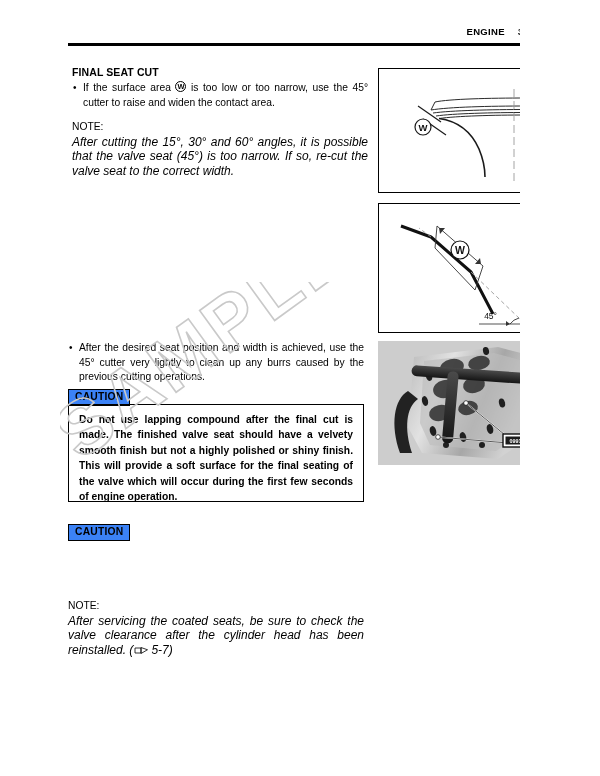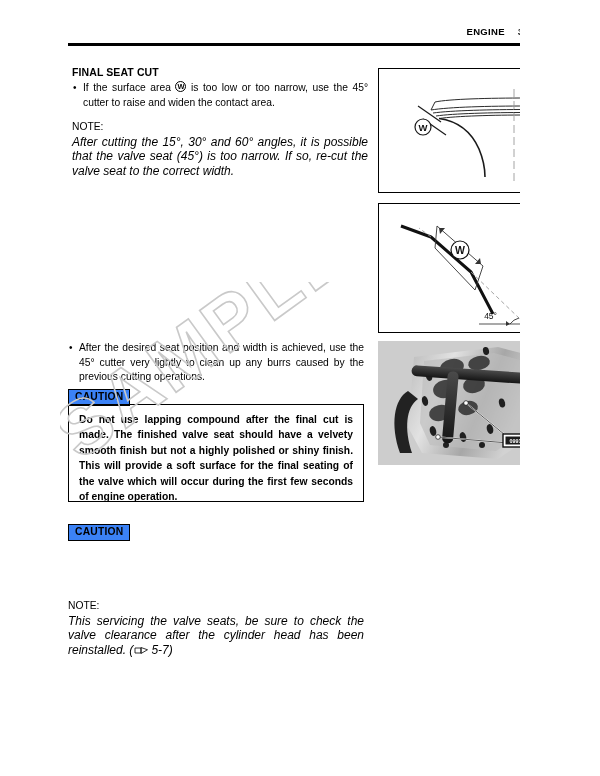--- a/index.html
+++ b/index.html
@@ -201,21 +201,21 @@
   <div class="blk caution-box" style="top:404px; height:98px;">
     <p>Do not use lapping compound after the final cut is made. The finished valve seat should have a velvety smooth finish but not a highly polished or shiny finish. This will provide a soft surface for the final seating of the valve which will occur during the first few seconds of engine operation.</p>
   </div>
 
   <div class="blk" style="top:521px;">
     <span class="caution-tag">CAUTION</span>
   </div>
 
   <div class="blk" style="top:599px;">
     <p class="note-label" style="margin:0;">NOTE:</p>
-    <p class="note-body"><span>This servicing the valve seats, be sure to check the valve clearance after the cylinder head has been reinstalled. (</span><span class="reficon"><svg viewBox="0 0 32 18" width="16" height="9">
+    <p class="note-body"><span>After servicing the coated seats, be sure to check the valve clearance after the cylinder head has been reinstalled. (</span><span class="reficon"><svg viewBox="0 0 32 18" width="16" height="9">
         <path d="M2,4 L14,4 L14,14 L2,14 Z" fill="none" stroke="#000" stroke-width="1.6"></path>
         <path d="M14,3 L27,7.5 L14,15 Z" fill="none" stroke="#000" stroke-width="1.6" stroke-linejoin="miter"></path>
       </svg></span><span>5-7</span><span>)</span></p>
   </div>
 
   <div class="fig" style="top:68px; height:125px;">
     <svg width="158" height="123" viewBox="0 0 158 123">
       <g fill="none" stroke="#2b2b2b" stroke-width="1">
 
         <path d="M56,33 C70,30 110,29 148,29"></path>

